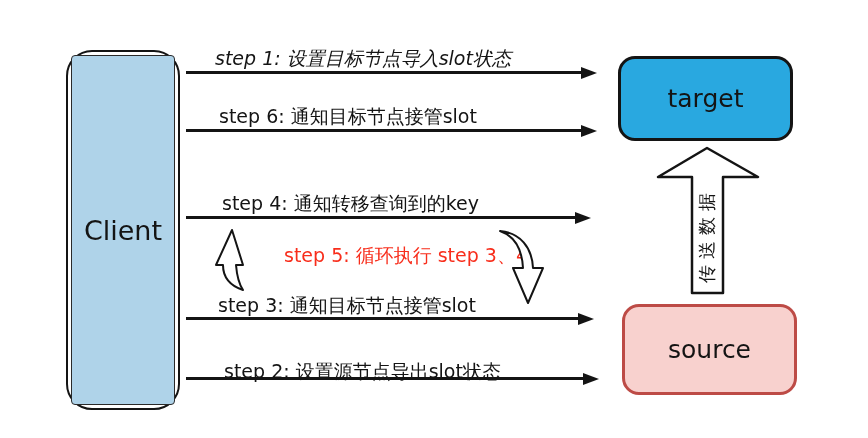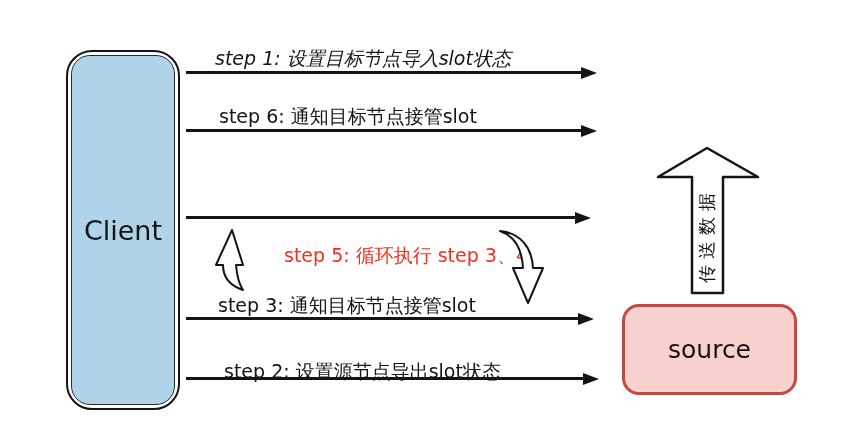--- a/index.html
+++ b/index.html
@@ -12,21 +12,21 @@
     overflow:hidden;
   }
   
   .client-outer{
     position:absolute;left:66px;top:50px;width:114px;height:360px;
     border:2px solid #141414;border-radius:26px;
     background:#ffffff;box-sizing:border-box;padding:3px;
   }
   .client-inner{
     width:100%;height:100%;box-sizing:border-box;
-    border:1.5px solid #2a2a2a;border-radius:19px;
+    border:1.5px solid #2a2a2a;border-radius:4px;
     background:#afd3e9;
     display:flex;align-items:center;justify-content:center;
     font-size:27px;
   }
   
   .node{
     position:absolute;box-sizing:border-box;border-radius:17px;
     display:flex;align-items:center;justify-content:center;
     font-size:25px;
   }
@@ -74,31 +74,35 @@
 <body>
 
 <div class="stage">
 
   <div class="client-outer">
     <div class="client-inner">
       <span>Client</span>
     </div>
   </div>
 
+  <div class="node node-target">
+    <span>target</span>
+  </div>
 
   <div class="node node-source">
     <span>source</span>
   </div>
 
   <span class="step-label" style="left:215px;top:46px;font-style:italic;">step 1: 设置目标节点导入slot状态</span>
   <div class="h-arrow" style="left:186px;top:71px;width:396px;"></div>
 
   <span class="step-label" style="left:219px;top:104px;">step 6:  通知目标节点接管slot</span>
   <div class="h-arrow" style="left:186px;top:129px;width:396px;"></div>
 
+  <span class="step-label" style="left:222px;top:191px;">step 4: 通知转移查询到的key</span>
   <div class="h-arrow" style="left:186px;top:216px;width:390px;"></div>
 
   <span class="loop-label" style="left:284px;top:243px;">step 5: 循环执行 step 3、4</span>
 
   <svg class="svg-abs" style="left:212px;top:226px;" width="44" height="68" viewBox="0 0 44 68">
     <path d="M20 4 L31 39 L24 39 C25 51 27 58 31 64 C19 60 11 52 11 39 L4 39 Z" fill="#ffffff" stroke="#141414" stroke-width="2" stroke-linejoin="round"></path>
   </svg>
 
   <svg class="svg-abs" style="left:494px;top:227px;" width="56" height="80" viewBox="0 0 56 80">
     <path d="M6 4 C26 6 38 20 39 41 L49 41 L34 76 L19 41 L29 41 C28 22 20 9 6 4 Z" fill="#ffffff" stroke="#141414" stroke-width="2" stroke-linejoin="round"></path>

